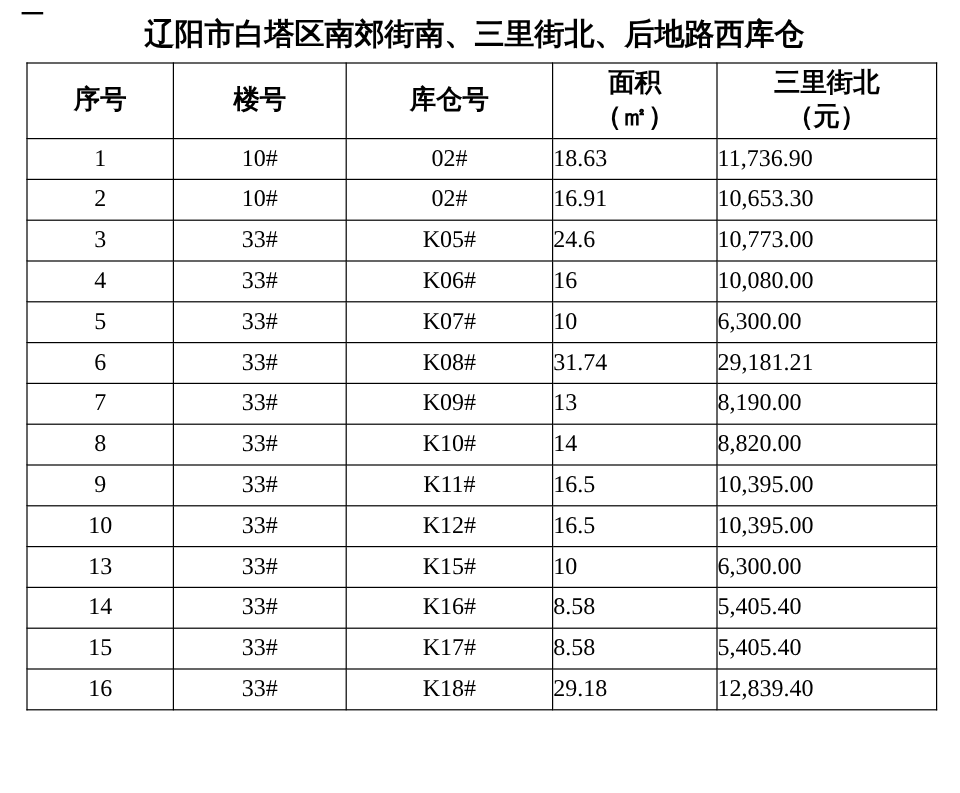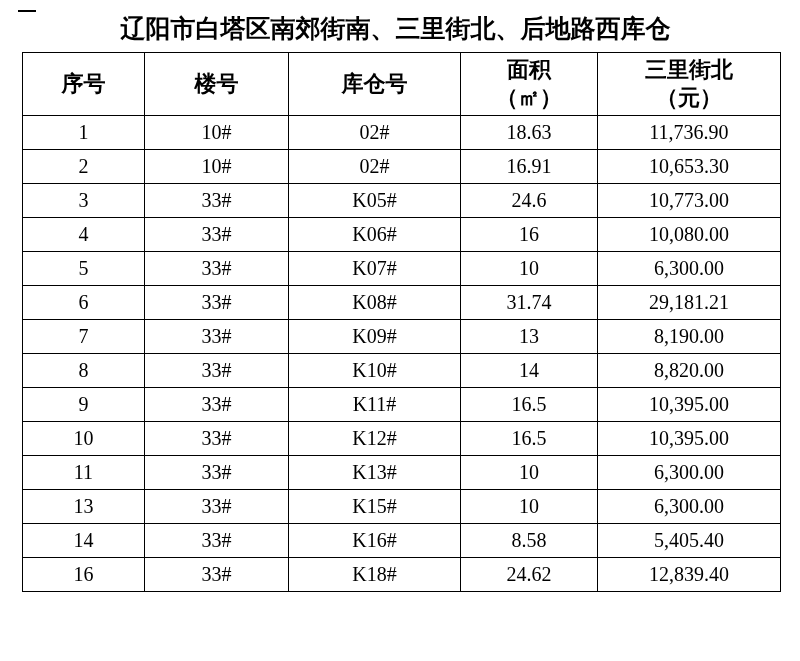--- a/index.html
+++ b/index.html
@@ -65,21 +65,21 @@
     line-height: 28px;
   }
   table.sheet tbody td {
     height: 33px;
     font-family: "Liberation Serif", "DejaVu Serif", serif;
   }
   td.c-center {
     text-align: center;
   }
   td.c-right {
-    text-align: center;
+    text-align: left;
     padding-right: 12px;
   }
   col.col-idx   { width: 122px; }
   col.col-bldg  { width: 144px; }
   col.col-unit  { width: 172px; }
   col.col-area  { width: 137px; }
   col.col-price { width: 183px; }
 </style>
 </head>
 <body>
@@ -184,43 +184,43 @@
         <td class="c-right">10,395.00</td>
       </tr>
       <tr>
         <td class="c-center">10</td>
         <td class="c-center">33#</td>
         <td class="c-center">K12#</td>
         <td class="c-right">16.5</td>
         <td class="c-right">10,395.00</td>
       </tr>
       <tr>
-        <td class="c-center">11</td>
-        <td class="c-center">33#</td>
-        <td class="c-center">K13#</td>
-        <td class="c-right">10</td>
-        <td class="c-right">6,300.00</td>
-      </tr>
-      <tr>
         <td class="c-center">13</td>
         <td class="c-center">33#</td>
         <td class="c-center">K15#</td>
         <td class="c-right">10</td>
         <td class="c-right">6,300.00</td>
       </tr>
       <tr>
         <td class="c-center">14</td>
         <td class="c-center">33#</td>
         <td class="c-center">K16#</td>
         <td class="c-right">8.58</td>
         <td class="c-right">5,405.40</td>
       </tr>
       <tr>
+        <td class="c-center">15</td>
+        <td class="c-center">33#</td>
+        <td class="c-center">K17#</td>
+        <td class="c-right">8.58</td>
+        <td class="c-right">5,405.40</td>
+      </tr>
+      <tr>
         <td class="c-center">16</td>
         <td class="c-center">33#</td>
         <td class="c-center">K18#</td>
-        <td class="c-right">24.62</td>
+        <td class="c-right">29.18</td>
         <td class="c-right">12,839.40</td>
       </tr>
     </tbody>
   </table>
 
 </div>
 
 </body></html>

